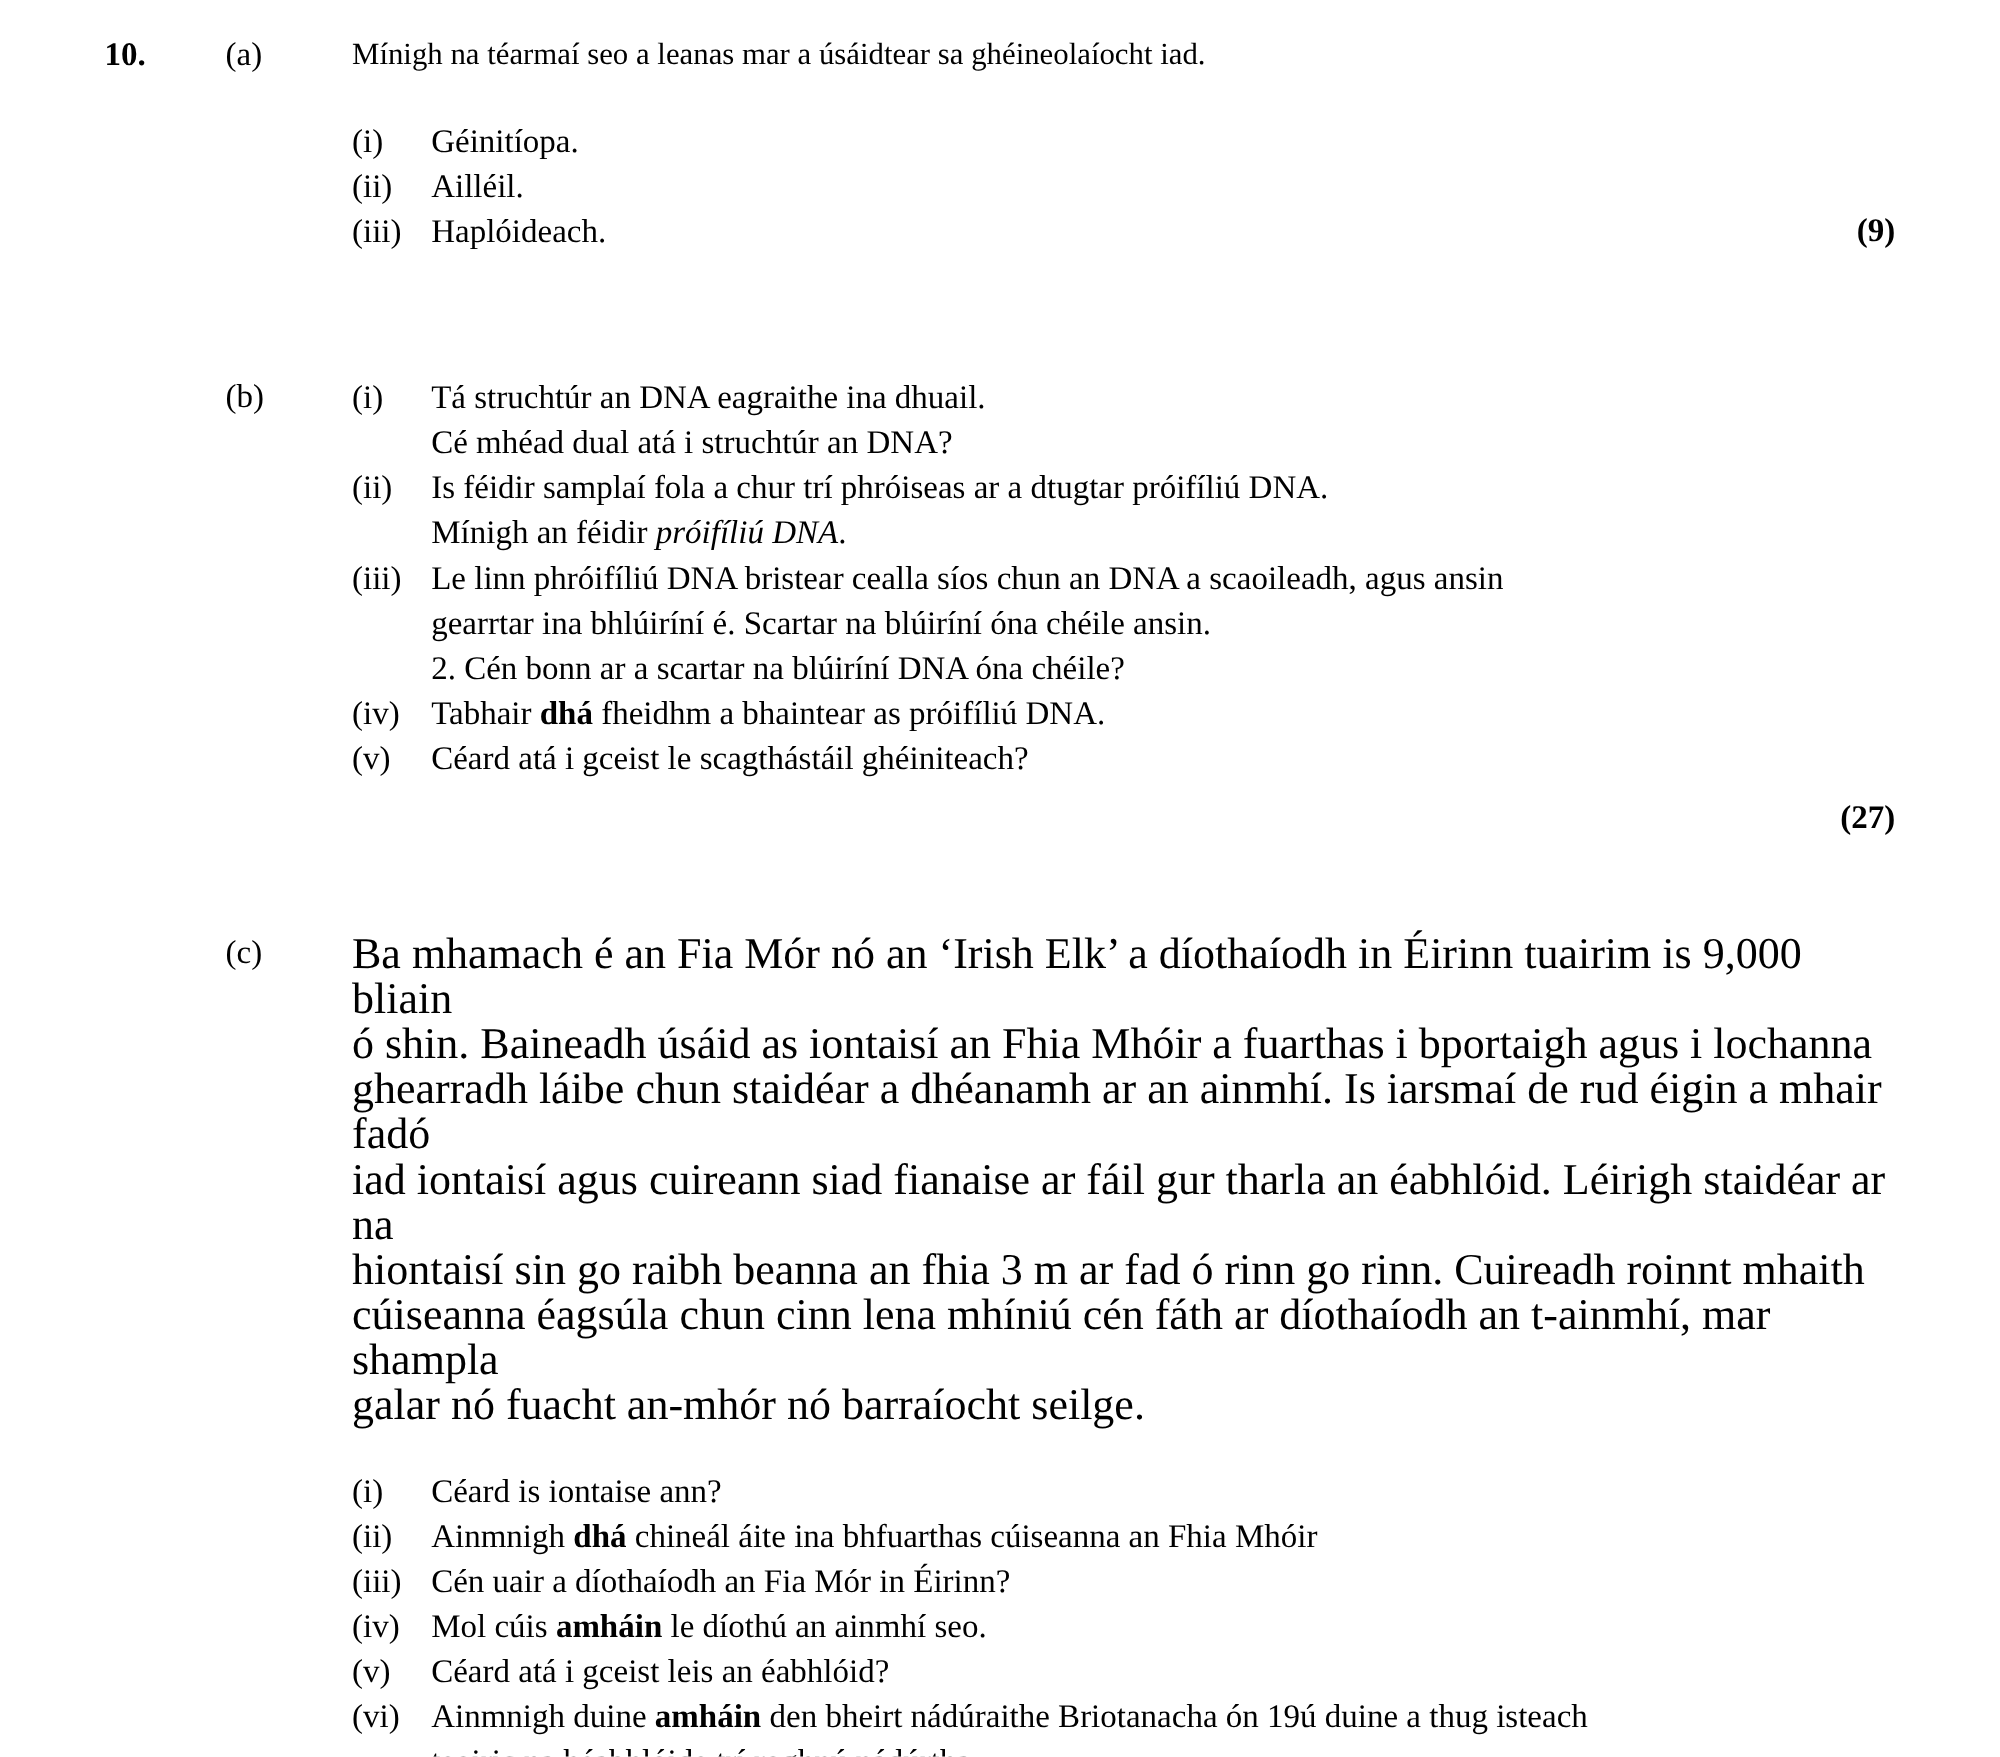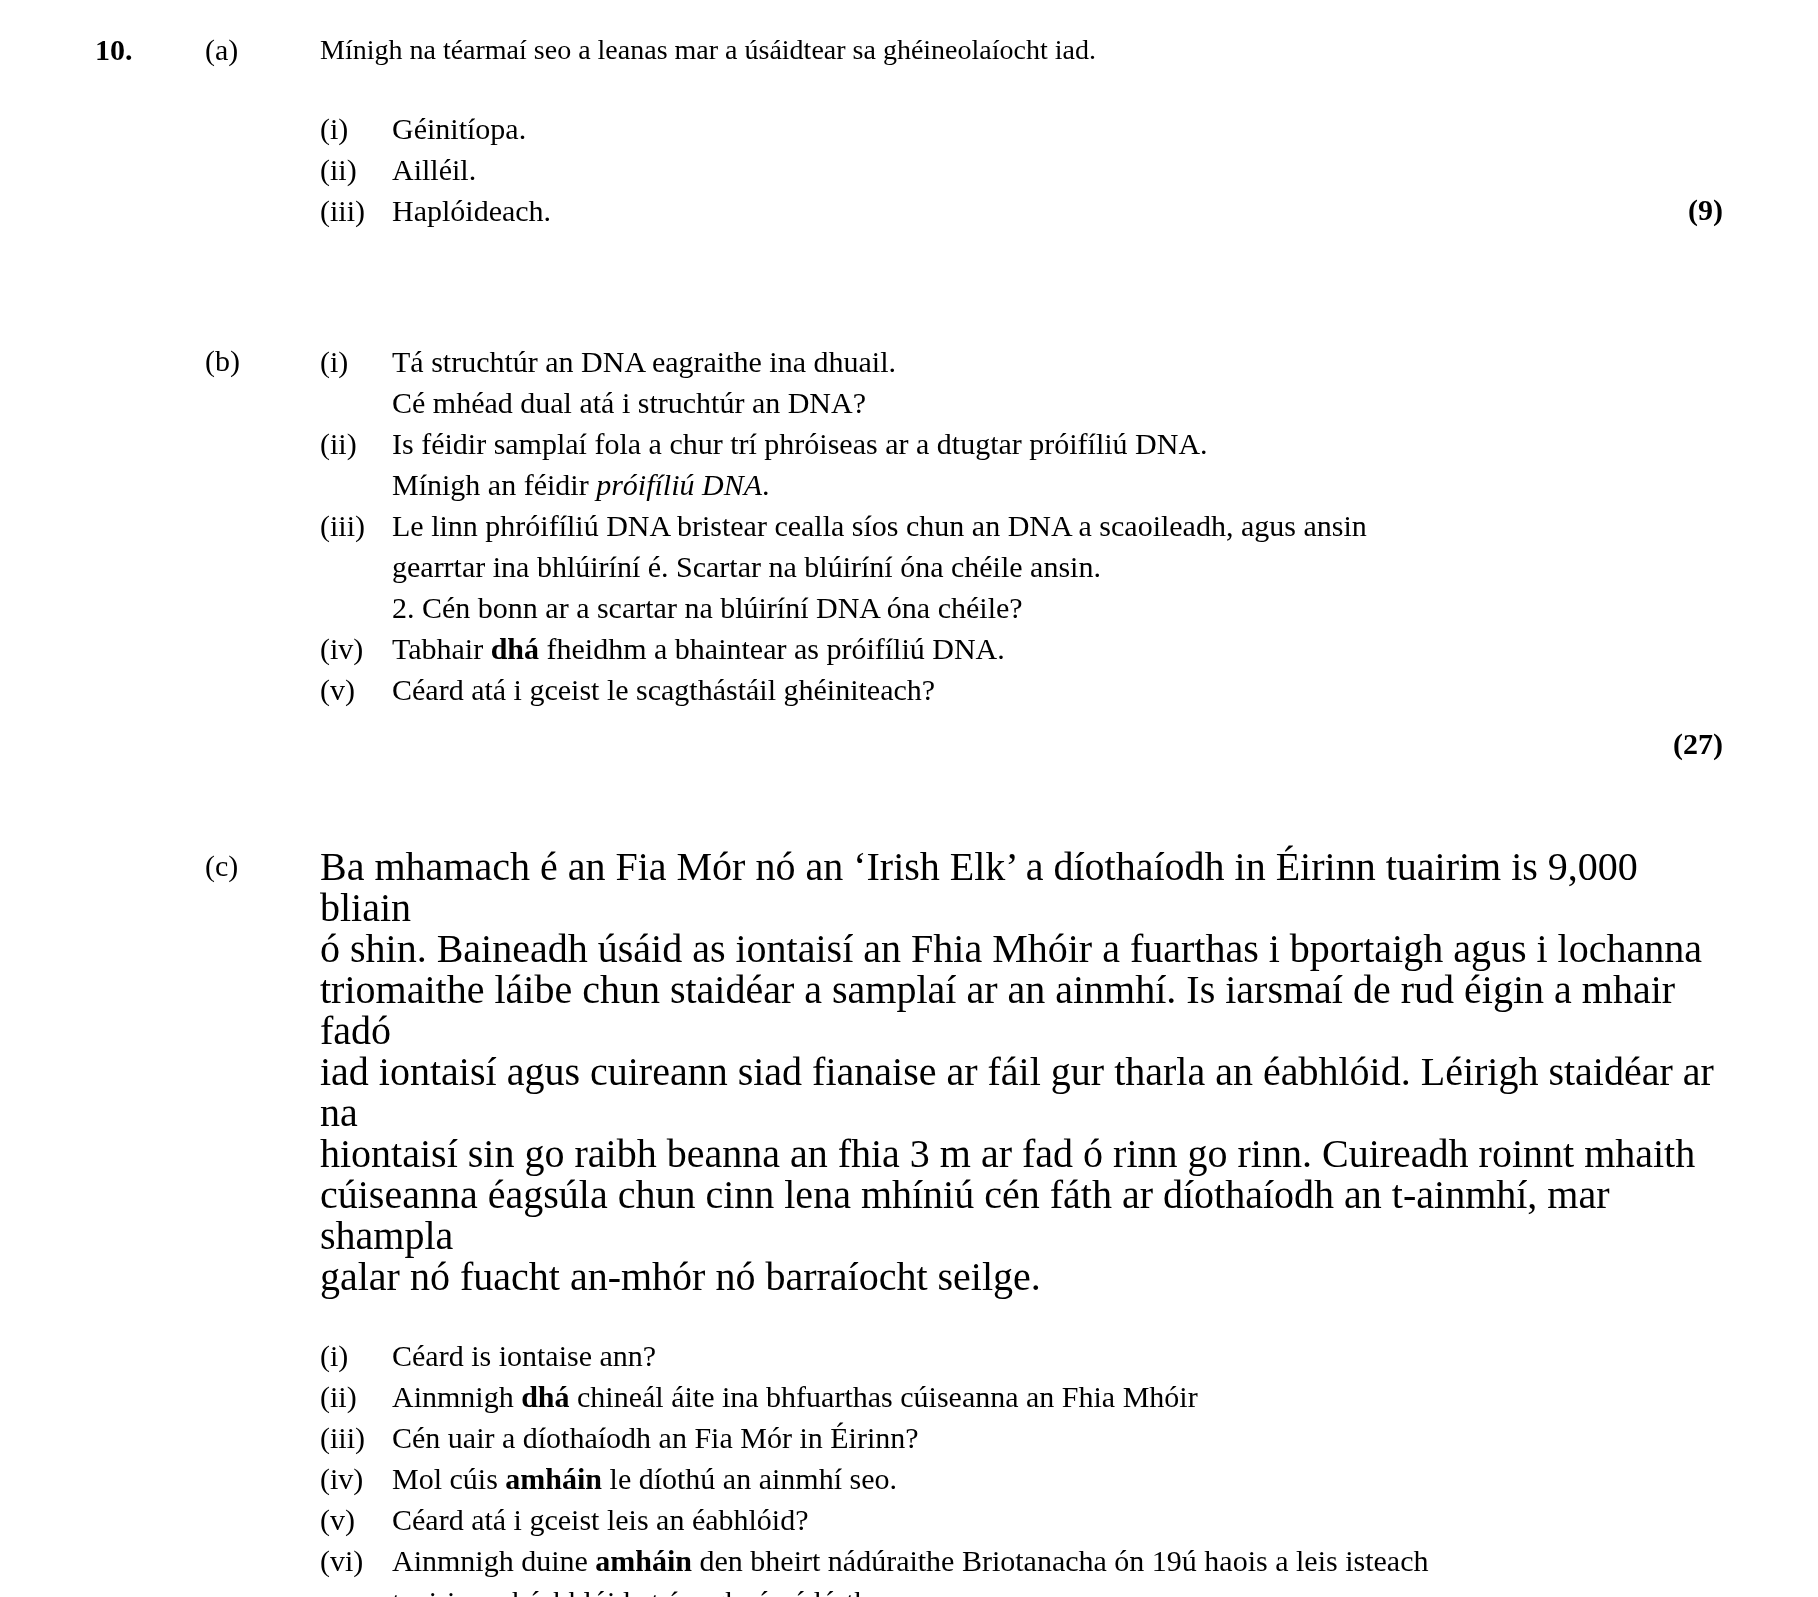--- a/index.html
+++ b/index.html
@@ -175,21 +175,21 @@
 
   <div class="gap-before-c"></div>
 
   <div class="qrow">
     <div class="qnum"></div>
     <div class="part-letter">(c)</div>
     <div class="part-body">
       <div class="para">
         <div>Ba mhamach é an Fia Mór nó an ‘Irish Elk’ a díothaíodh in Éirinn tuairim is 9,000 bliain</div>
         <div>ó shin. Baineadh úsáid as iontaisí an Fhia Mhóir a fuarthas i bportaigh agus i lochanna</div>
-        <div>triomaithe láibe chun staidéar a samplaí ar an ainmhí. Is iarsmaí de rud éigin a mhair fadó</div>
+        <div>ghearradh láibe chun staidéar a dhéanamh ar an ainmhí. Is iarsmaí de rud éigin a mhair fadó</div>
         <div>iad iontaisí agus cuireann siad fianaise ar fáil gur tharla an éabhlóid. Léirigh staidéar ar na</div>
         <div>hiontaisí sin go raibh beanna an fhia 3 m ar fad ó rinn go rinn. Cuireadh roinnt mhaith</div>
         <div>cúiseanna éagsúla chun cinn lena mhíniú cén fáth ar díothaíodh an t-ainmhí, mar shampla</div>
         <div>galar nó fuacht an-mhór nó barraíocht seilge.</div>
       </div>
 
       <div class="gap-c-list"></div>
 
       <ul class="romanlist">
         <li>
@@ -207,21 +207,21 @@
         <li>
           <span class="rlabel">(iv)</span>
           <span class="rtext"><span>Mol cúis </span><b>amháin</b><span> le díothú an ainmhí seo.</span></span>
         </li>
         <li>
           <span class="rlabel">(v)</span>
           <span class="rtext">Céard atá i gceist leis an éabhlóid?</span>
         </li>
         <li>
           <span class="rlabel">(vi)</span>
-          <span class="rtext"><span>Ainmnigh duine </span><b>amháin</b><span> den bheirt nádúraithe Briotanacha ón 19ú haois a leis isteach</span></span>
+          <span class="rtext"><span>Ainmnigh duine </span><b>amháin</b><span> den bheirt nádúraithe Briotanacha ón 19ú duine a thug isteach</span></span>
         </li>
         <li>
           <span class="rlabel"></span>
           <span class="rtext">teoiric na héabhlóide trí roghnú nádúrtha.</span>
         </li>
       </ul>
 
       <div class="gap-before-24"></div>
       <div class="marks">(24)</div>
     </div>

